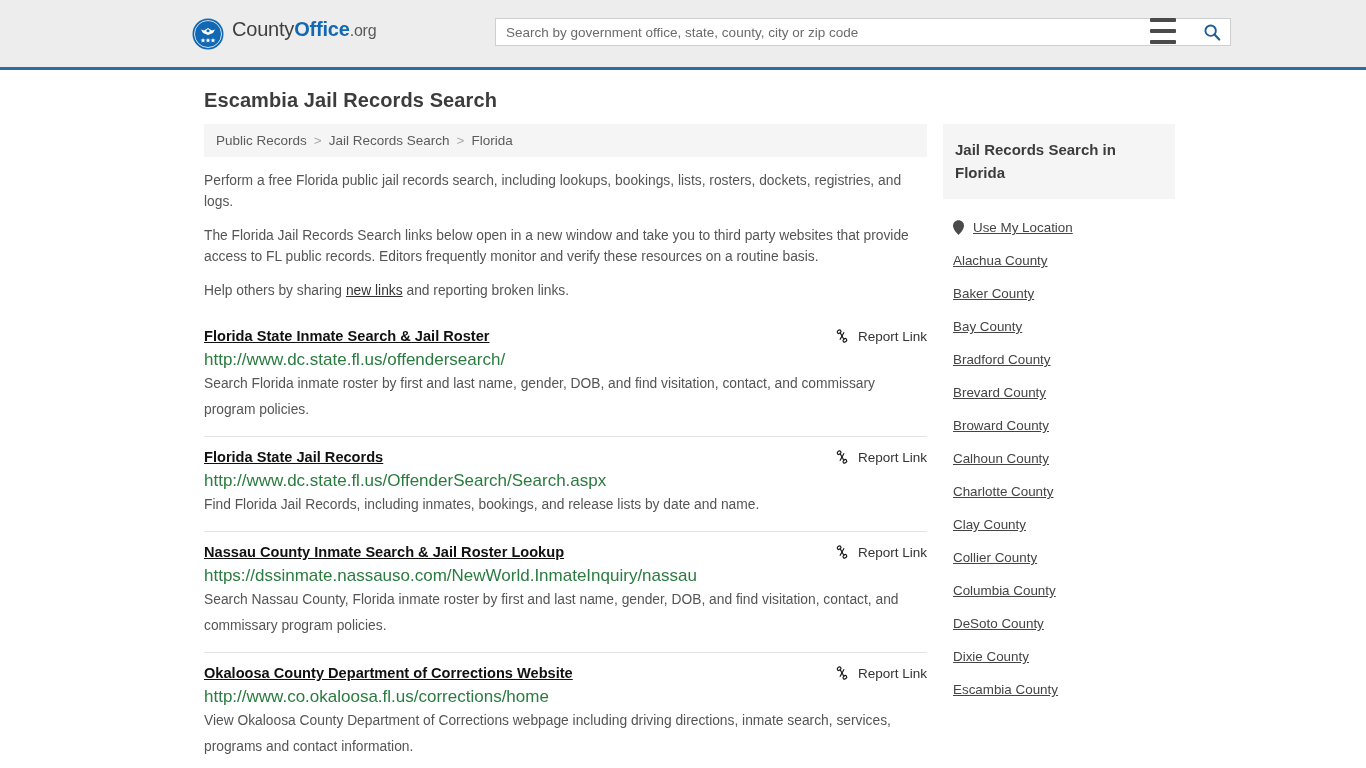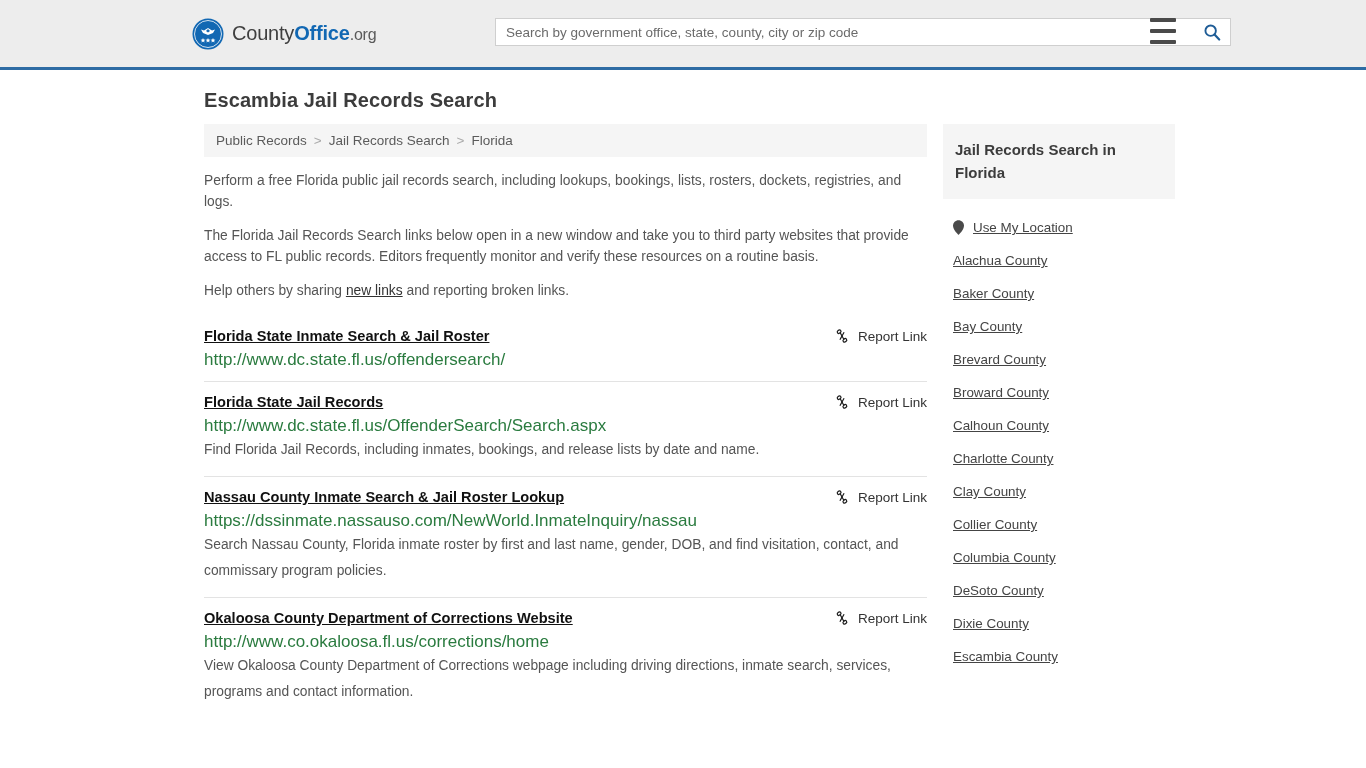--- a/index.html
+++ b/index.html
@@ -17,21 +17,20 @@
   .site-header {
     position: relative;
     height: 70px;
     background: #ededed;
     border-bottom: 3px solid #2e6ca4;
     display: flex;
     align-items: center;
   }
   .brand {
     display: flex;
-    align-items: center;
     margin-left: 192px;
     text-decoration: none;
     gap: 8px;
   }
   .brand-logo { width: 32px; height: 32px; flex: 0 0 32px; display: block; }
   .brand-text {
     font-size: 20px;
     letter-spacing: -0.2px;
     color: #3f3f3f;
     white-space: nowrap;
@@ -274,20 +273,21 @@
               <svg width="16" height="16" viewBox="0 0 20 20">
                 <path d="M7.4 5.4 L12.6 14.6" stroke="#1a1a1a" stroke-width="1.5" fill="none"></path>
                 <path d="M12.6 5.4 L7.4 14.6" stroke="#1a1a1a" stroke-width="1.5" fill="none"></path>
                 <ellipse cx="6.4" cy="4.6" rx="2.5" ry="2.0" fill="none" stroke="#1a1a1a" stroke-width="1.5" transform="rotate(-40 6.4 4.6)"></ellipse>
                 <ellipse cx="13.6" cy="15.4" rx="2.5" ry="2.0" fill="none" stroke="#1a1a1a" stroke-width="1.5" transform="rotate(-40 13.6 15.4)"></ellipse>
               </svg>
               <span class="rl-label">Report Link</span>
             </a>
           </div>
           <a class="result-url" href="#">http://www.dc.state.fl.us/offendersearch/</a>
+          <div class="result-desc">Search Florida inmate roster by first and last name, gender, DOB, and find visitation, contact, and commissary program policies.</div>
         </div>
 
         <div class="result">
           <div class="result-head">
             <a class="result-title" href="#">Florida State Jail Records</a>
             <a class="report-link" href="#">
               <svg width="16" height="16" viewBox="0 0 20 20">
                 <path d="M7.4 5.4 L12.6 14.6" stroke="#1a1a1a" stroke-width="1.5" fill="none"></path>
                 <path d="M12.6 5.4 L7.4 14.6" stroke="#1a1a1a" stroke-width="1.5" fill="none"></path>
                 <ellipse cx="6.4" cy="4.6" rx="2.5" ry="2.0" fill="none" stroke="#1a1a1a" stroke-width="1.5" transform="rotate(-40 6.4 4.6)"></ellipse>
@@ -352,20 +352,23 @@
         <div class="side-item">
           <a href="#">Alachua County</a>
         </div>
         <div class="side-item">
           <a href="#">Baker County</a>
         </div>
         <div class="side-item">
           <a href="#">Bay County</a>
         </div>
         <div class="side-item">
+          <a href="#">Bradford County</a>
+        </div>
+        <div class="side-item">
           <a href="#">Brevard County</a>
         </div>
         <div class="side-item">
           <a href="#">Broward County</a>
         </div>
         <div class="side-item">
           <a href="#">Calhoun County</a>
         </div>
         <div class="side-item">
           <a href="#">Charlotte County</a>

